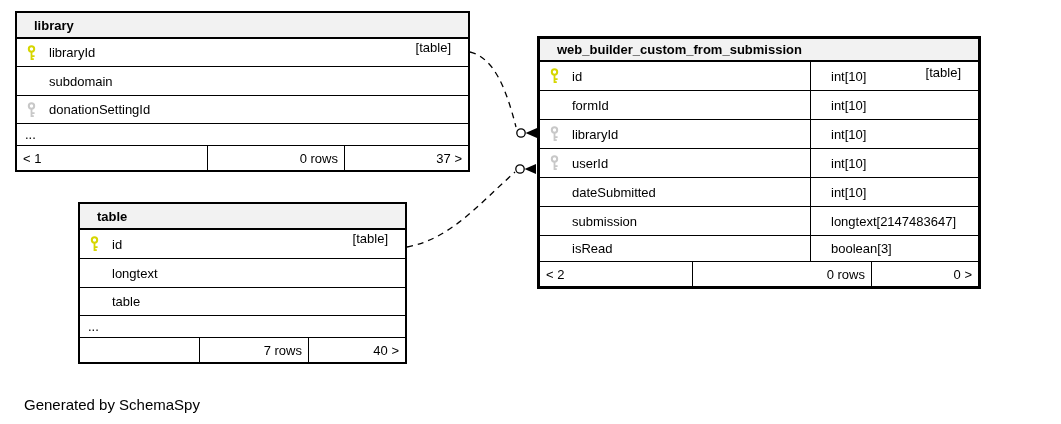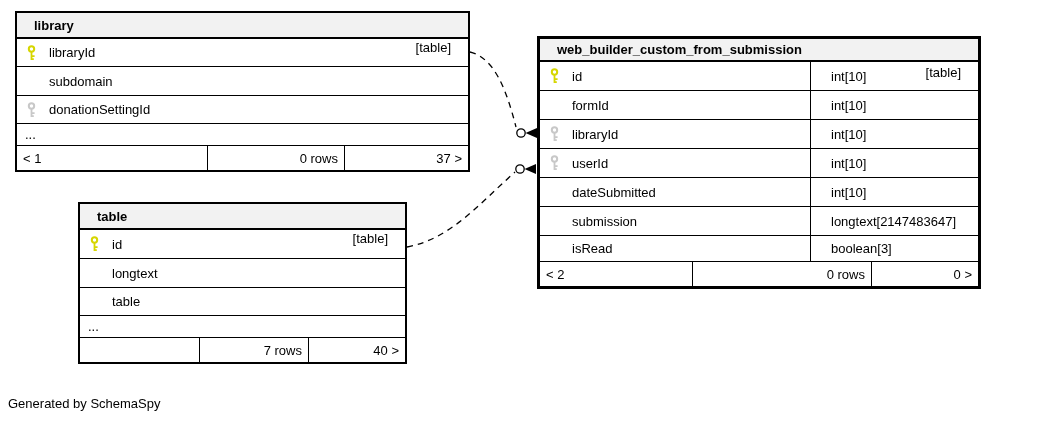--- a/index.html
+++ b/index.html
@@ -45,21 +45,21 @@
   
   .lib-f1{flex:0 0 191px;} .lib-f2{flex:0 0 137px;} .lib-f3{flex:1;}
   .usr-f1{flex:0 0 120px;} .usr-f2{flex:0 0 109px;} .usr-f3{flex:1;text-align:center;}
   .web-f1{flex:0 0 153px;} .web-f2{flex:0 0 179px;} .web-f3{flex:1;}
   
   .h29{height:29px;} .h26{height:26px;}
   .overlay{position:absolute;left:0;top:0;pointer-events:none;}
   .rel-path{fill:none;stroke:#000;stroke-width:1.3;stroke-dasharray:6 5;}
   .rel-dot{fill:#fff;stroke:#000;stroke-width:1.3;}
   .rel-arrow{fill:#000;stroke:none;}
-  .caption{position:absolute;left:8px;top:396px;font-size:13px;}
+  .caption{position:absolute;left:24px;top:396px;font-size:15px;}
 </style>
 </head>
 <body>
 
 <svg class="overlay" width="1061" height="424" aria-hidden="true">
   <g>
     <path class="rel-path" d="M470,52 C494,58 506,88 516,127"></path>
     <circle class="rel-dot" cx="521" cy="133" r="4.2"></circle>
     <path class="rel-arrow" d="M525.5,133 L537,128 L537,138 Z"></path>
   </g>

